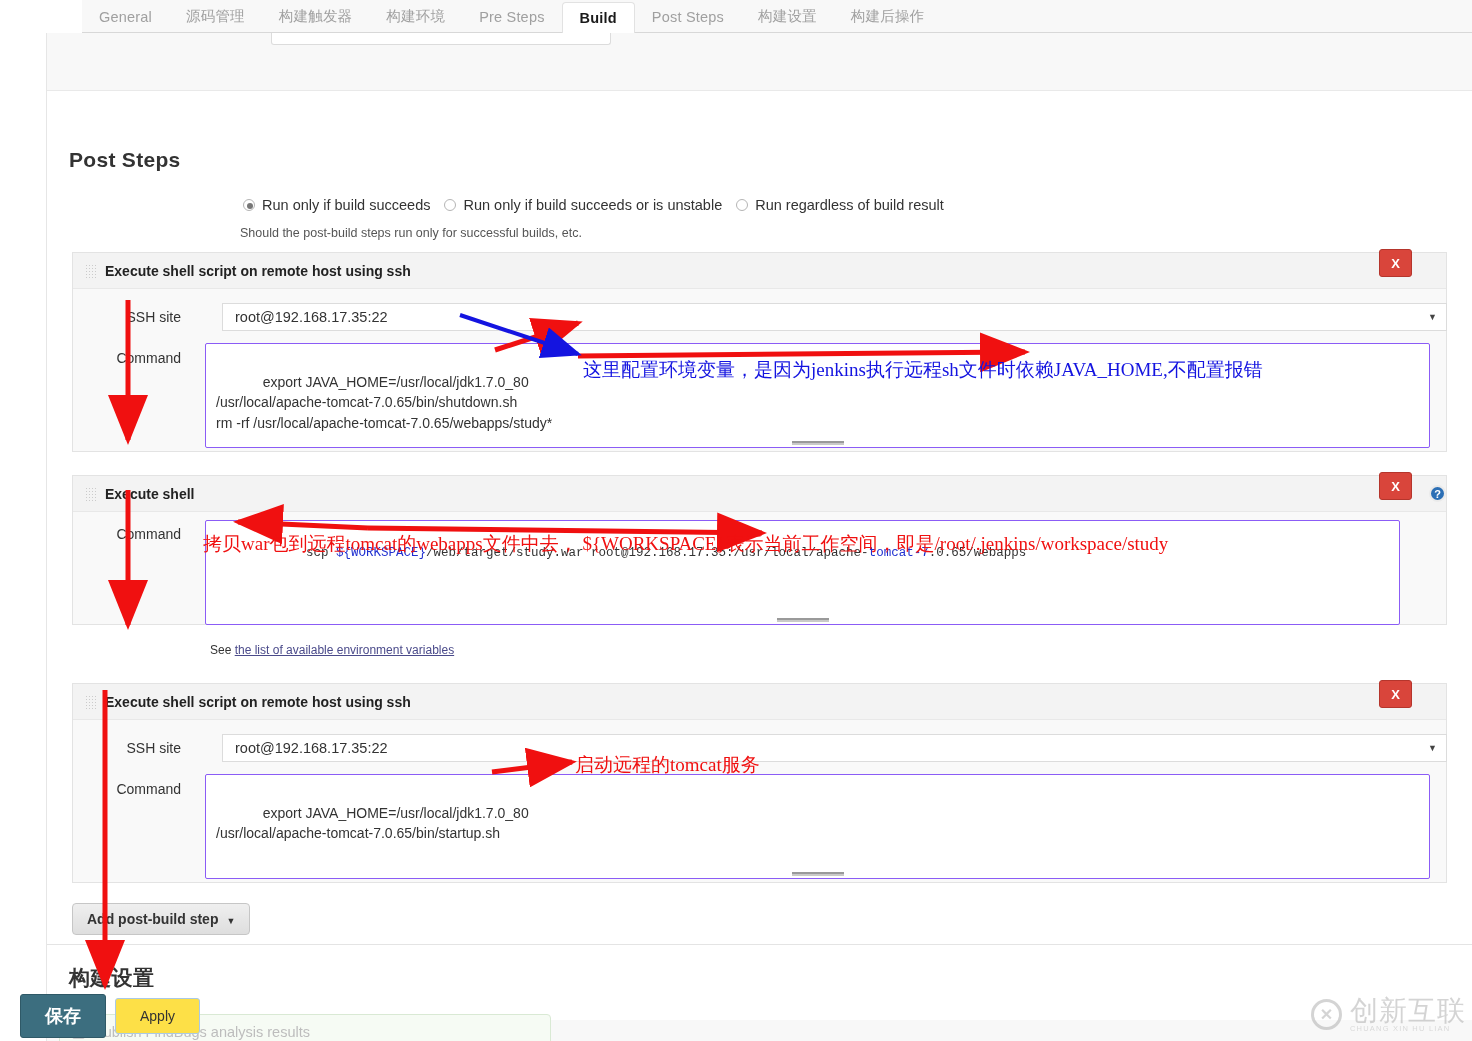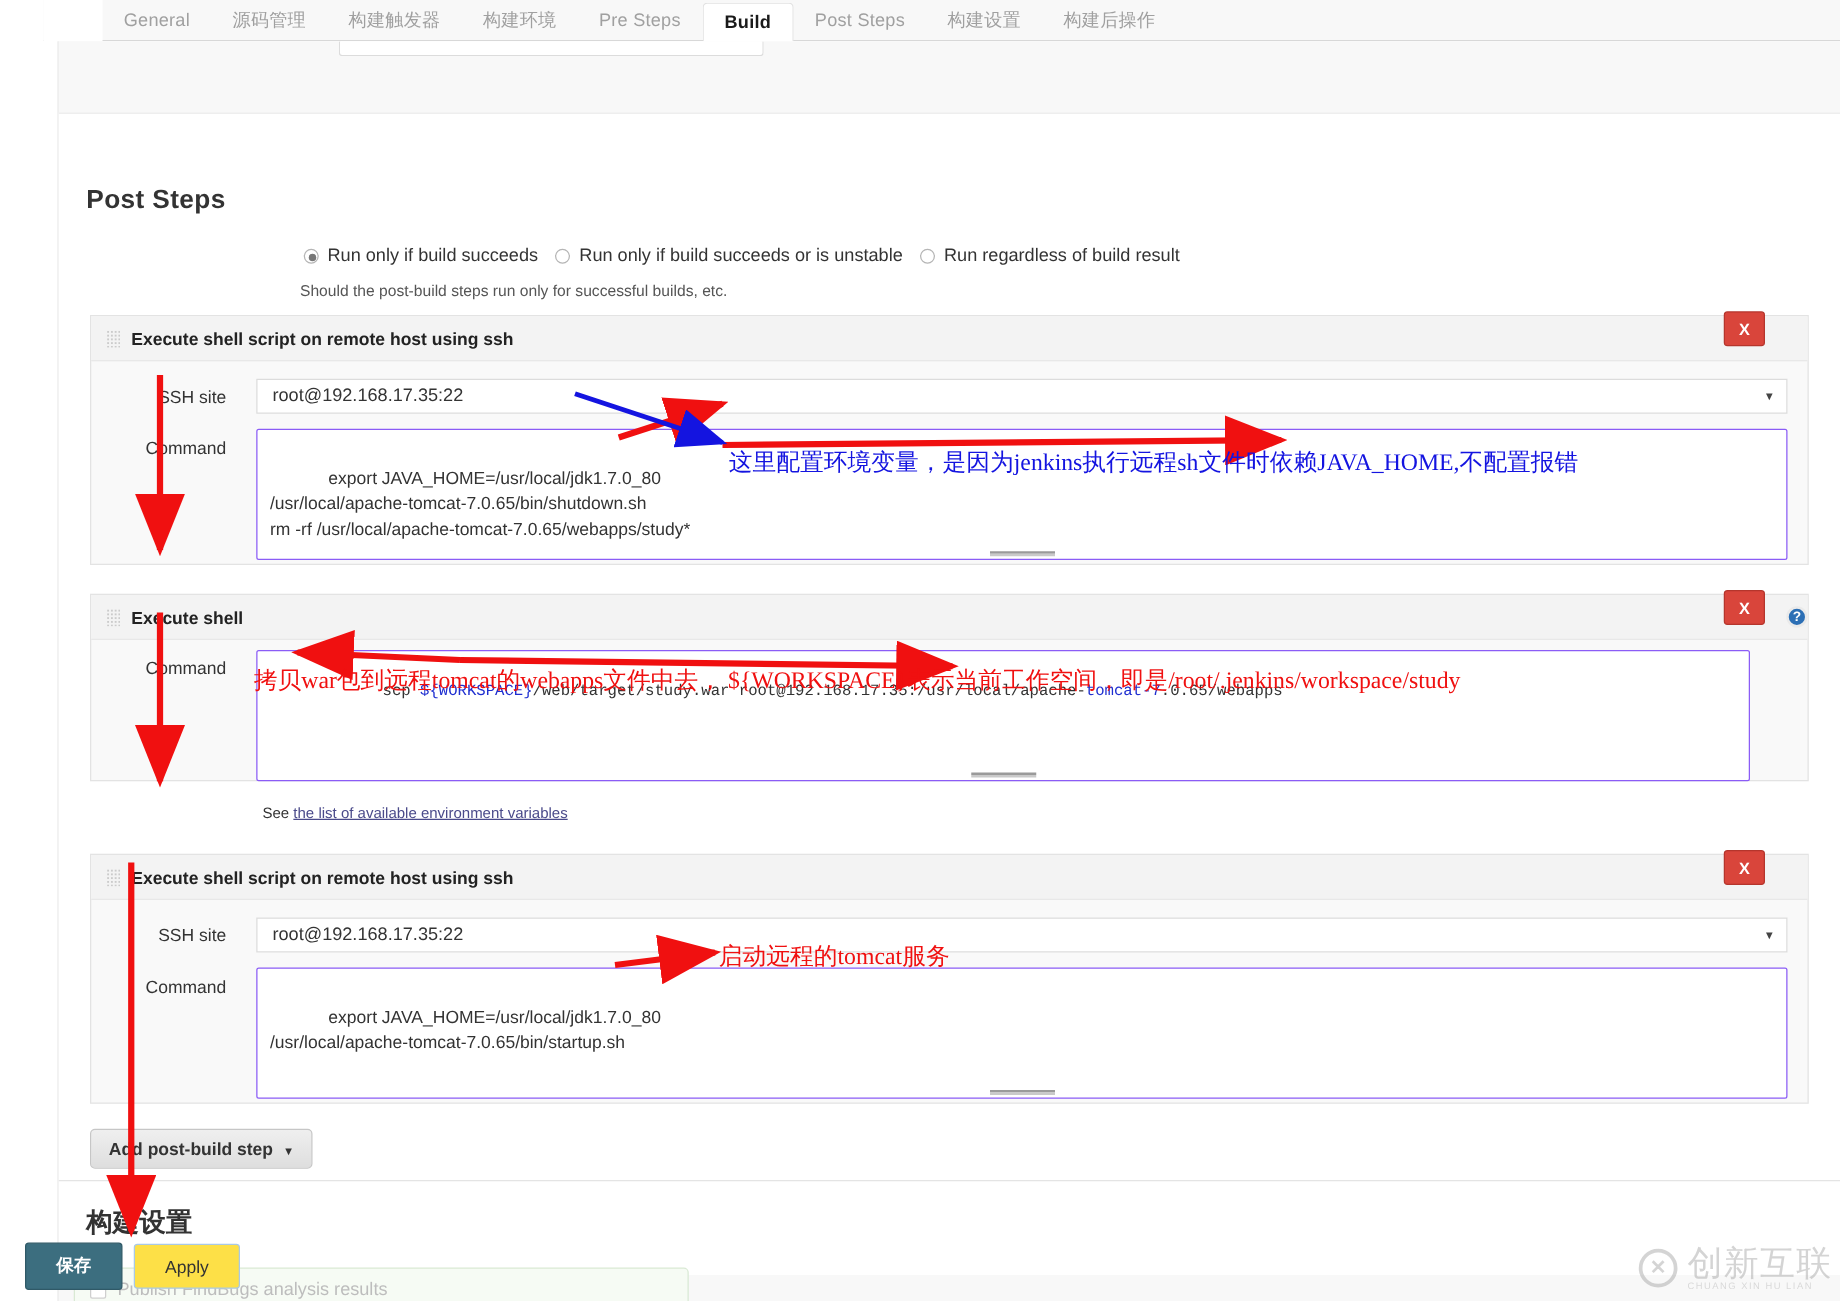--- a/index.html
+++ b/index.html
@@ -184,20 +184,21 @@
   }
   .select-box {
     position: absolute;
     background: #fff;
     border: 1px solid #dcdcdc;
     border-radius: 0;
     font-size: 14.5px; color: #333;
     display: flex; align-items: center;
     padding-left: 12px;
     cursor: pointer;
+    margin-left: 17px;
   }
   .select-box .caret {
     position: absolute; right: 9px; top: 50%; transform: translateY(-50%);
     font-size: 9px; color: #444;
   }
   .ta {
     position: absolute;
     background: #fff;
     border: 1px solid #8b5cf6;
     border-radius: 2px;
@@ -263,21 +264,21 @@
   }
 
   
   .savebar {
     position: absolute; left: 20px; top: 994px;
     display: flex; align-items: center; gap: 9px;
     z-index: 40;
   }
   .btn-save {
     background: #3c6e7f;
-    color: #fff; font-weight: bold; font-size: 14px;
+    color: #fff; font-weight: bold; font-size: 18px;
     border: 1px solid #2f5967;
     border-radius: 3px;
     padding: 9px 24px;
     cursor: pointer;
   }
   .btn-apply {
     background: #fde047;
     color: #333; font-size: 14px;
     border: 1px solid #a9c9e6;
     border-radius: 3px;

